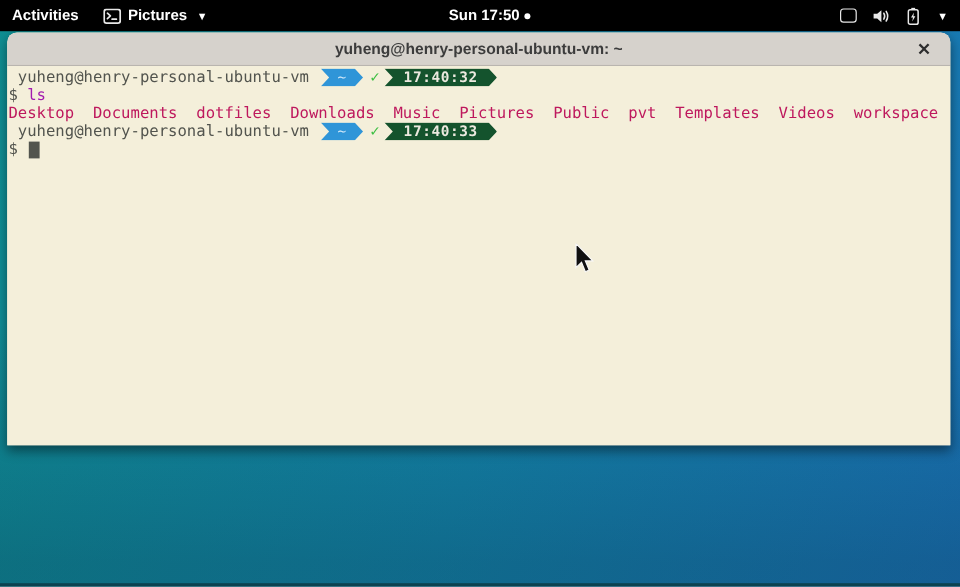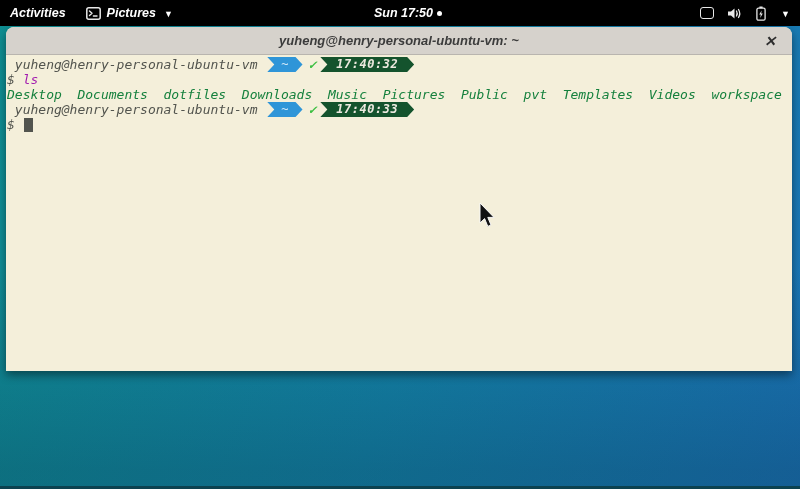--- a/index.html
+++ b/index.html
@@ -5,21 +5,20 @@
   * { margin: 0; padding: 0; box-sizing: border-box; }
   html, body { width: 800px; height: 489px; }
   .screen {
     position: relative;
     width: 800px; height: 489px;
     overflow: hidden;
     font-family: "Liberation Sans", sans-serif;
     background:
       linear-gradient(rgba(0,25,40,0) 55%, rgba(4,40,58,.28) 96%),
       linear-gradient(112deg, #0f8f92 0%, #1484ab 55%, #1b73b8 100%);
-    font-style: italic;
   }
   .desktop-bottom-strip {
     position: absolute; left: 0; bottom: 0; width: 100%; height: 3px;
     background: #0c4250;
   }
 
   
   .topbar {
     position: absolute; top: 0; left: 0; width: 100%; height: 26px;
     background: #000;
@@ -91,21 +90,21 @@
   .tline { height: 15px; display: flex; align-items: center; white-space: pre; }
   .pl-seg {
     display: inline-flex; align-items: center; justify-content: center;
     height: 15px; font-size: 12px;
     clip-path: polygon(0 0, calc(100% - 7px) 0, 100% 50%, calc(100% - 7px) 100%, 0 100%, 7px 50%);
   }
   .pl-blue { background: #2f95d8; color: #cfe7f8; padding: 0 14px; margin-left: 2px; }
   .pl-dark { background: #14532d; color: #ece9df; padding: 0 16px; font-weight: 700; letter-spacing: .5px; }
   .check { color: #3dbf42; font-weight: 700; margin: 0 4px 0 6px; }
   .cmd { color: #a21caf; }
-  .dirs { color: #15803d; }
+  .dirs { color: #be185d; }
   .cursor-block {
     display: inline-block; width: 9px; height: 14px;
     background: #52544e; margin-left: 1px;
   }
 
   
   .mouse-cursor { position: absolute; left: 479px; top: 203px; pointer-events: none; }
 </style>
 </head>
 <body>

